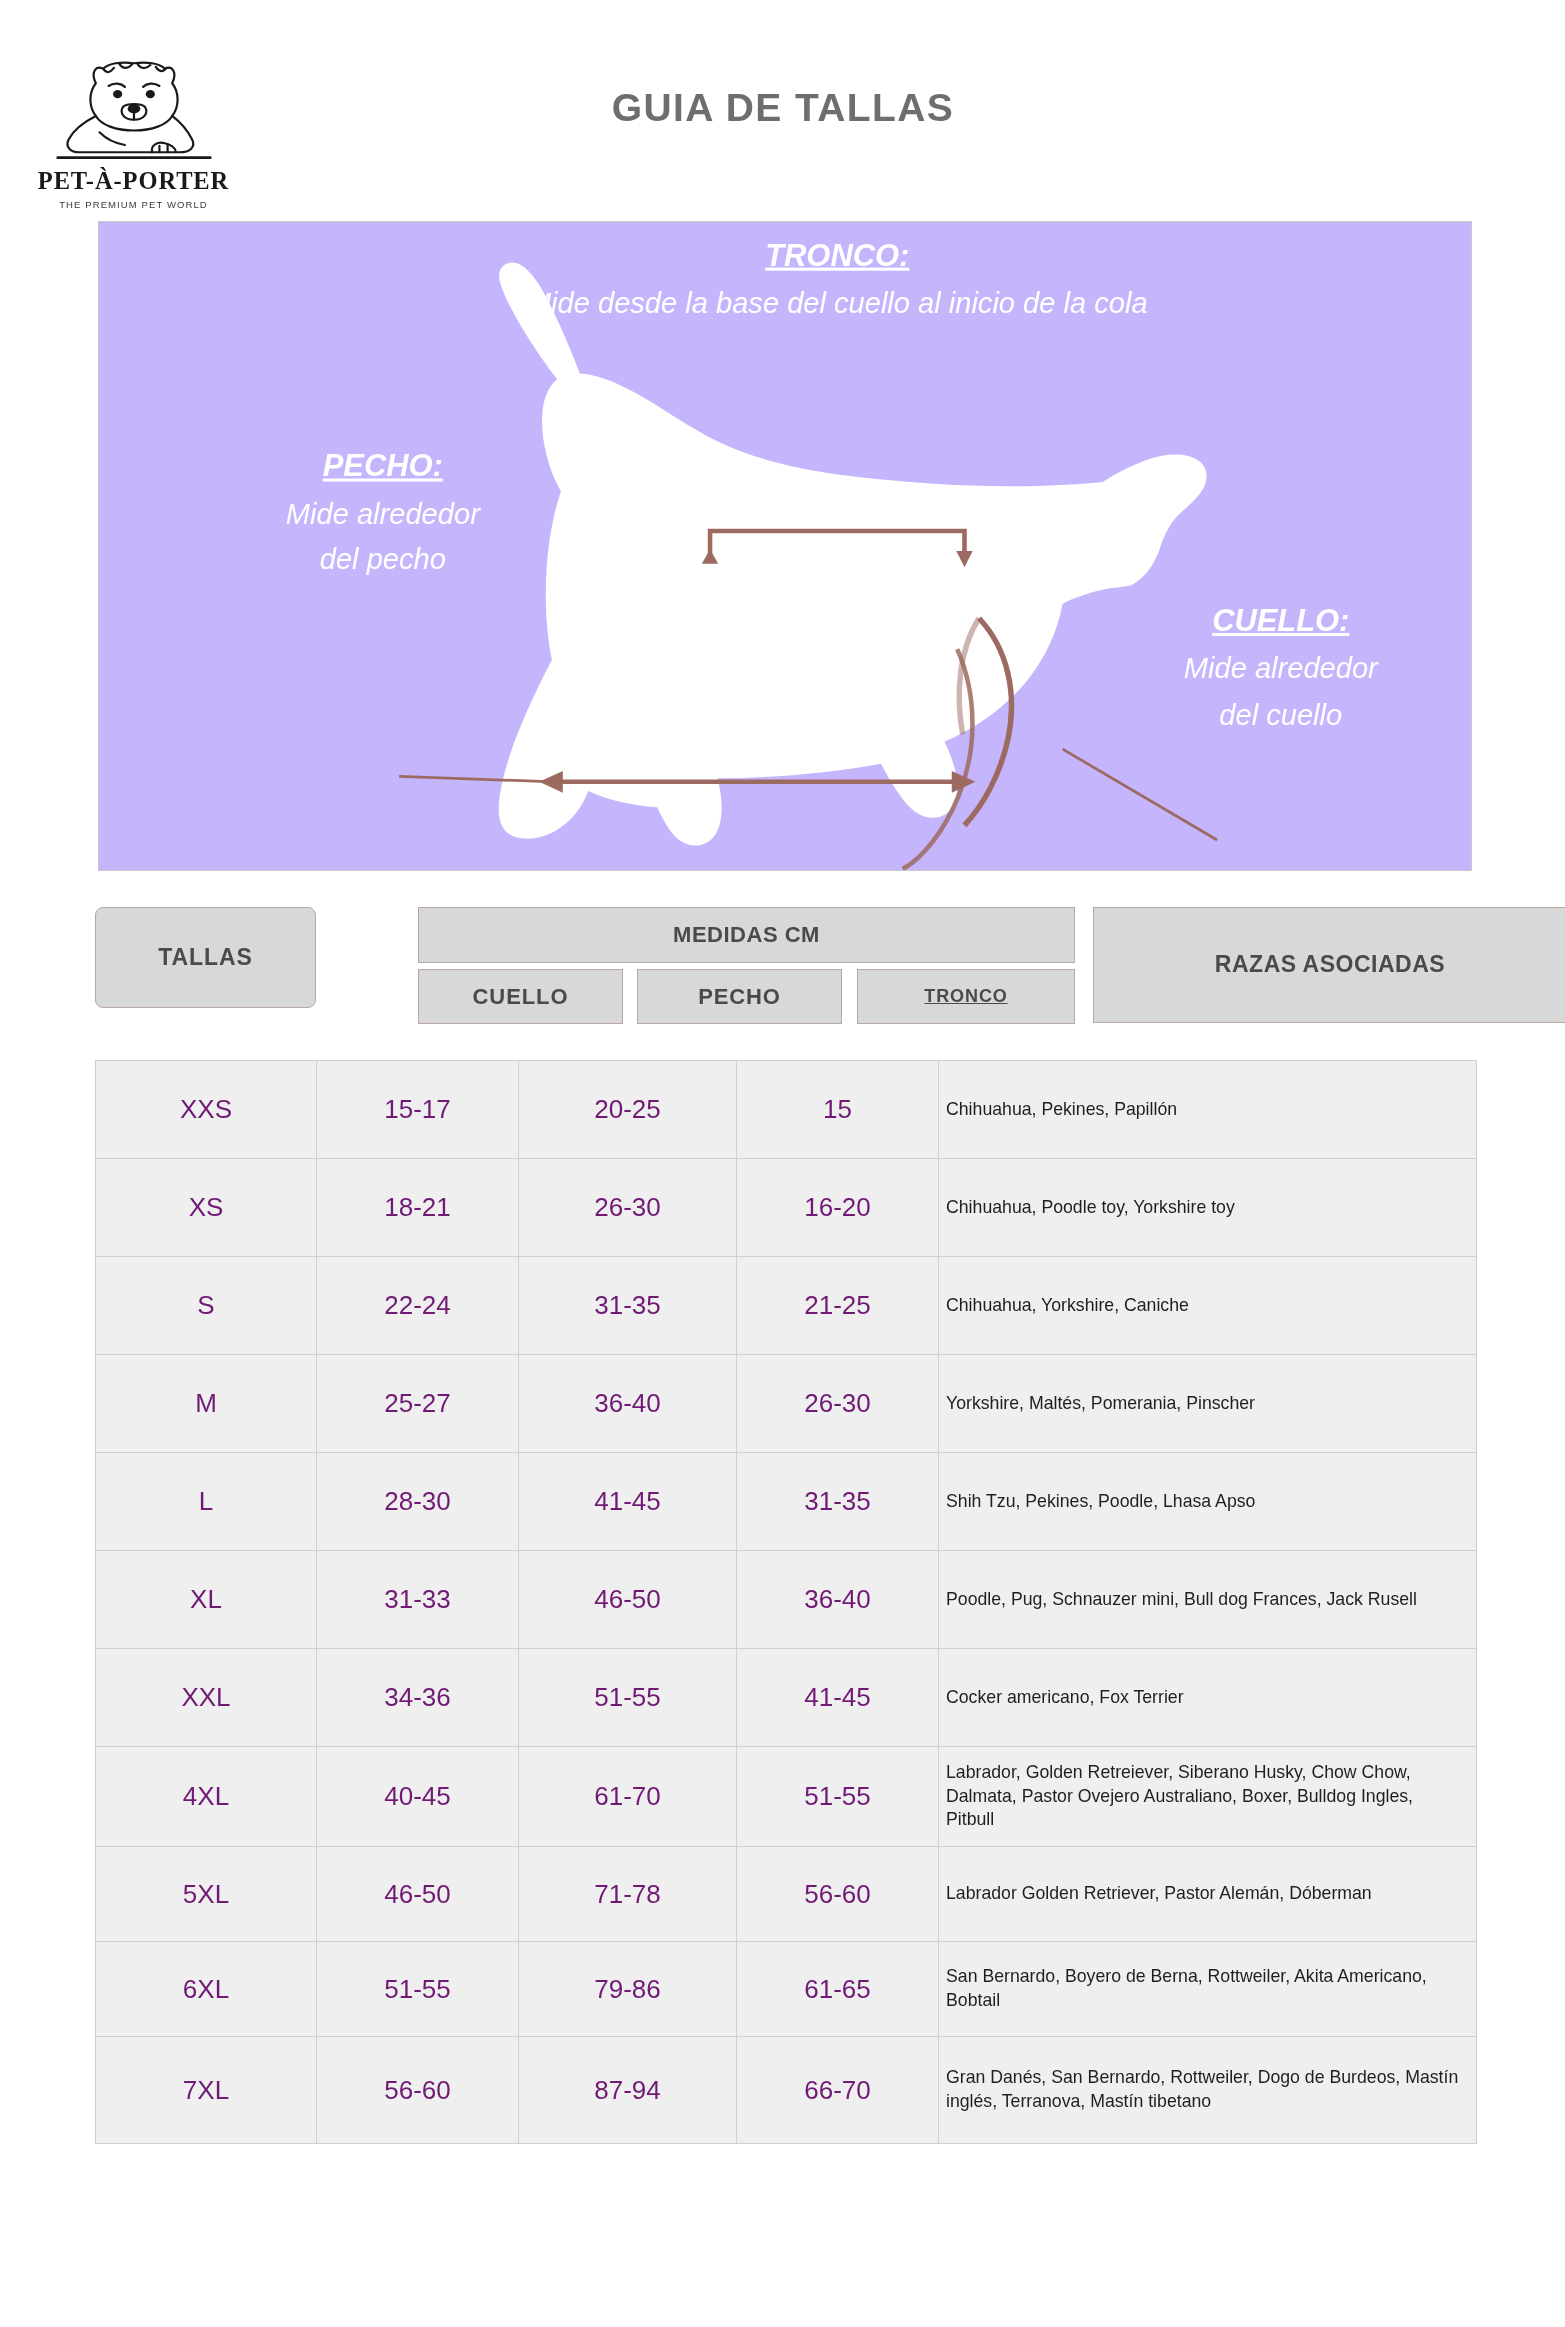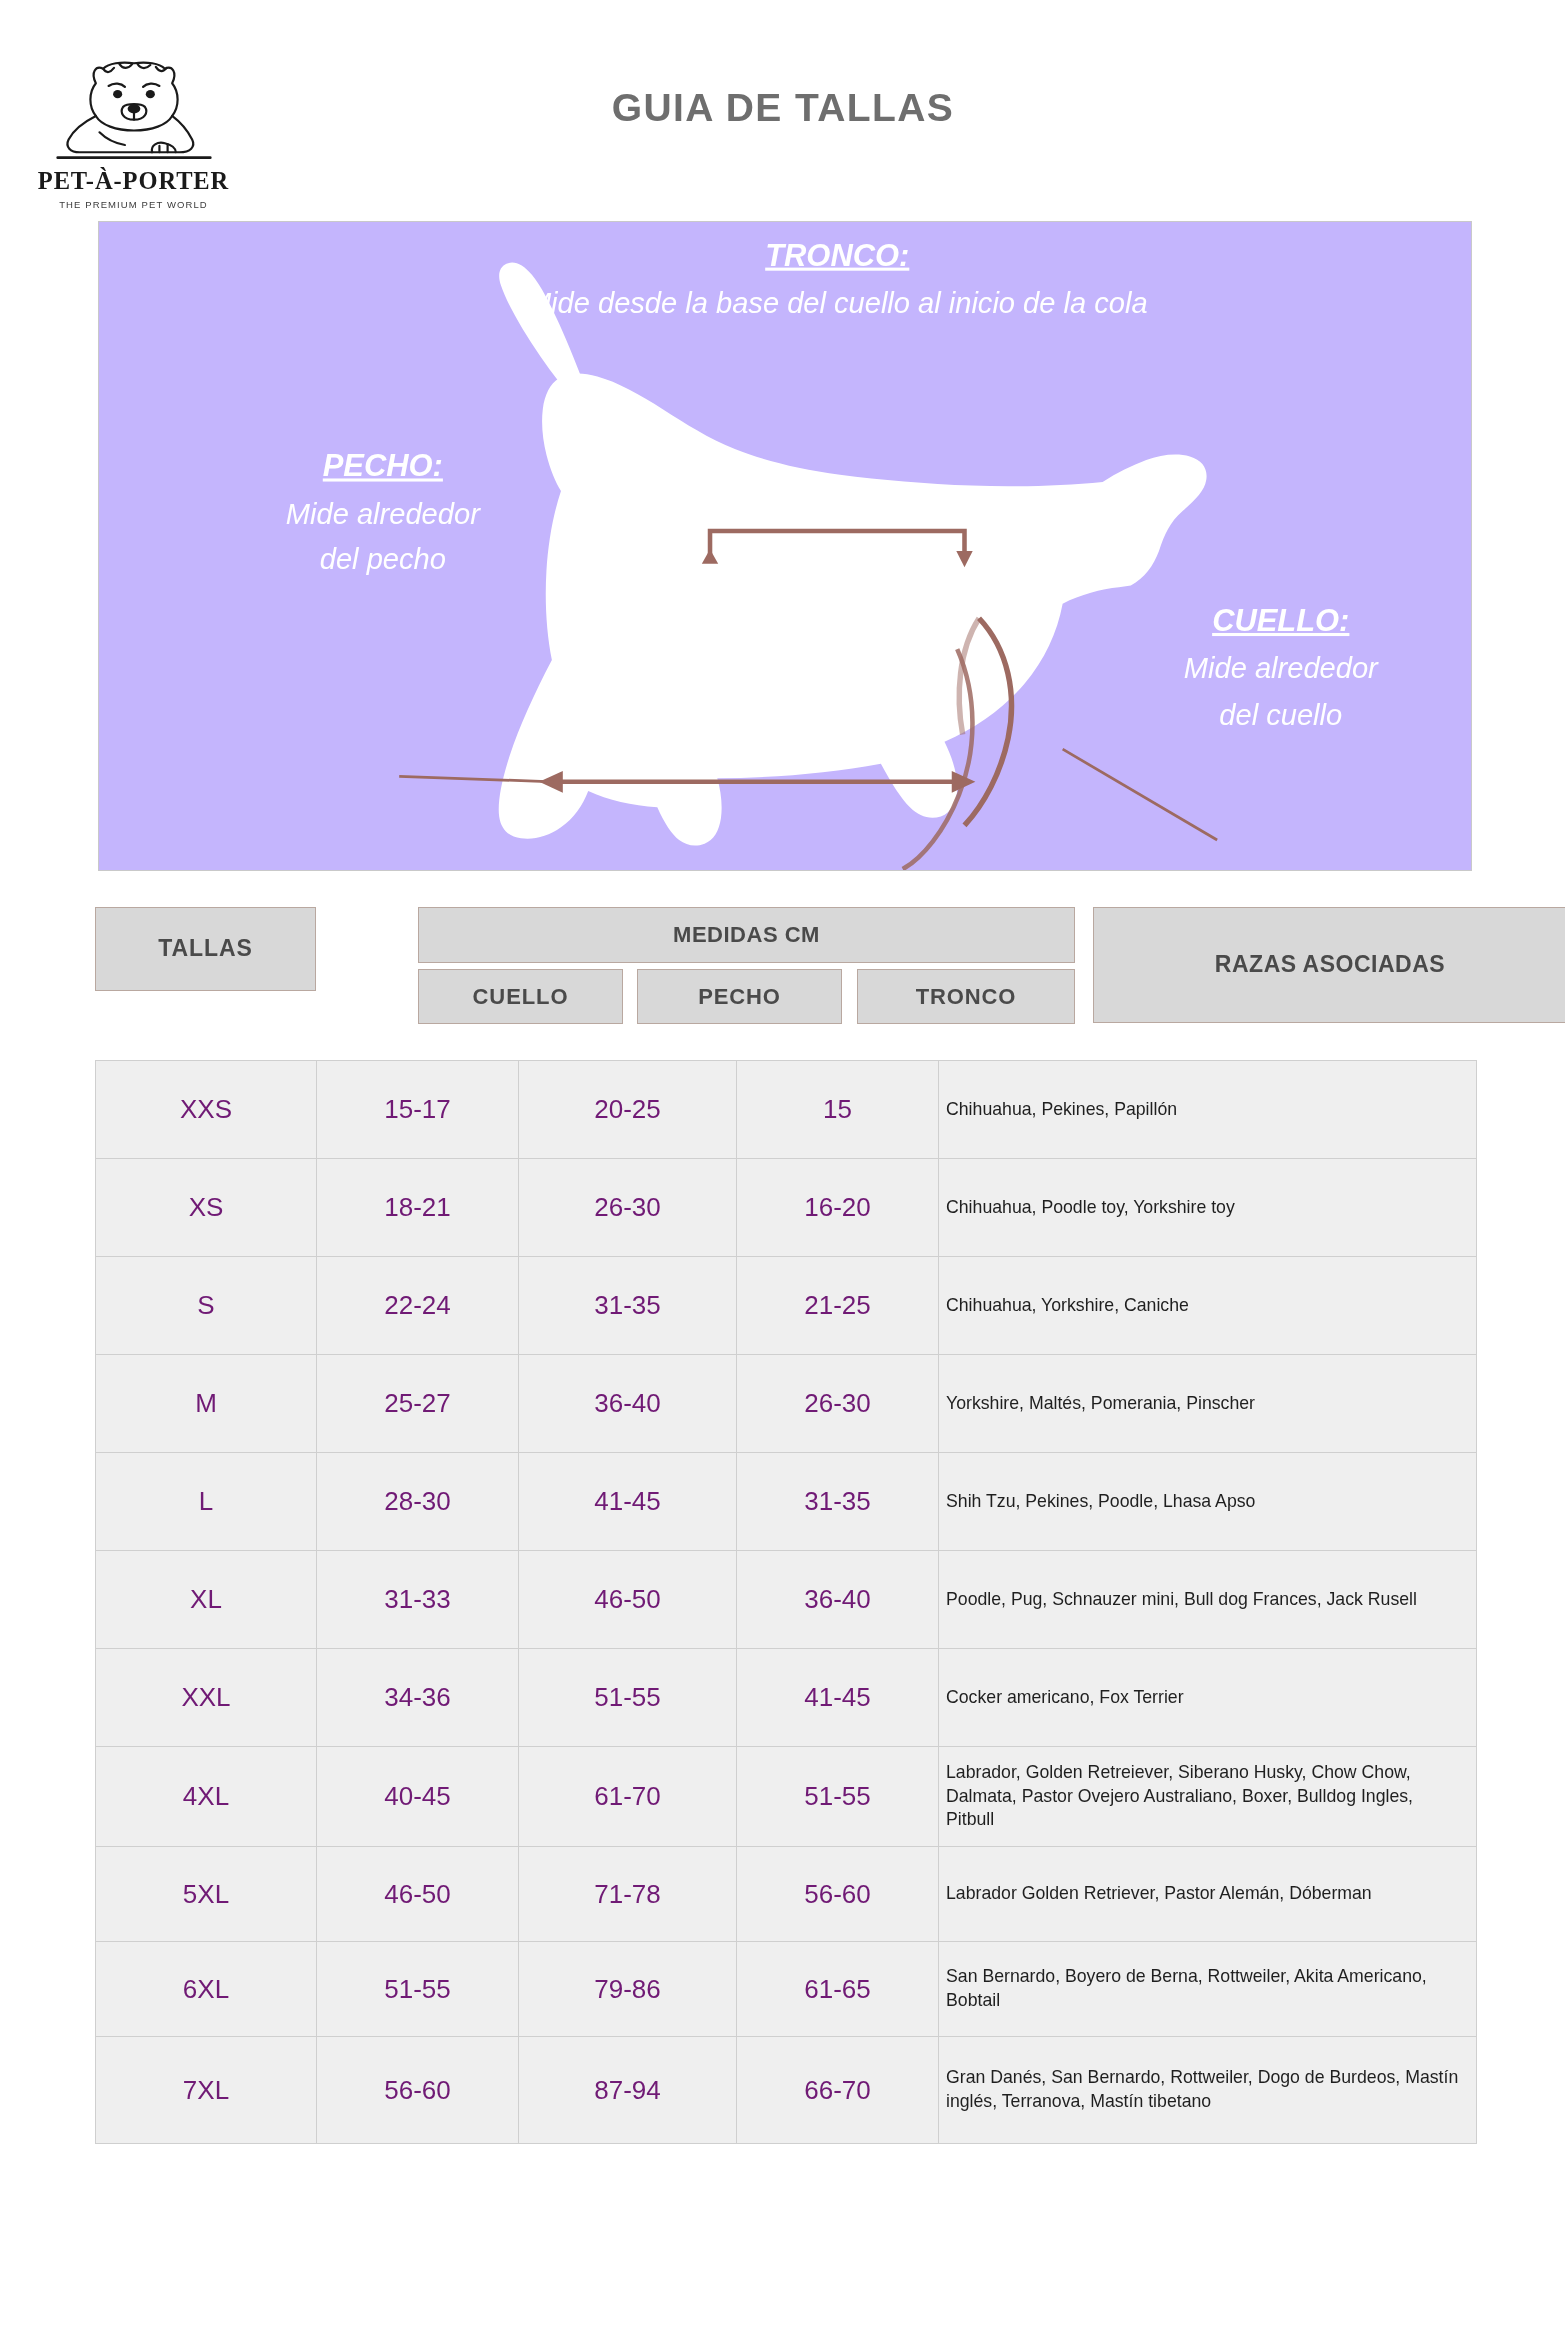--- a/index.html
+++ b/index.html
@@ -94,30 +94,30 @@
     border: 0.9px solid #b9a8a0;
     box-sizing: border-box;
     display: flex;
     align-items: center;
     justify-content: center;
     text-align: center;
     font-weight: bold;
     color: #4a4a4a;
   }
   .h-tallas {
-    left: 0; top: 12.7px; width: 221px; height: 84px;
-    font-size: 23px; letter-spacing: 0.9px;
+    left: 0; top: 12.7px; width: 221px; height: 101px;
+    font-size: 23px; letter-spacing: 0.9px; border-radius: 8px;
   }
   .h-medidas {
     left: 323px; top: 12.7px; width: 657px; height: 56px;
     font-size: 22px; letter-spacing: 0.5px;
   }
   .h-cuello { left: 323px; top: 75px; width: 205px; height: 55px; font-size: 22px; letter-spacing: 0.9px; }
   .h-pecho  { left: 542px; top: 75px; width: 205px; height: 55px; font-size: 22px; letter-spacing: 0.9px; }
-  .h-tronco { left: 762px; top: 75px; width: 218px; height: 55px; font-size: 22px; letter-spacing: 0.9px; }
+  .h-tronco { left: 762px; top: 75px; width: 218px; height: 55px; font-size: 18px; letter-spacing: 0.9px; text-decoration: underline; }
   .h-razas  { left: 998px; top: 12.7px; width: 474px; height: 116px; font-size: 23px; letter-spacing: 0.5px; }
 
   
   .size-table {
     position: absolute;
     left: 95px;
     top: 1060px;
     width: 1381px;
     border-collapse: collapse;
     table-layout: fixed;

